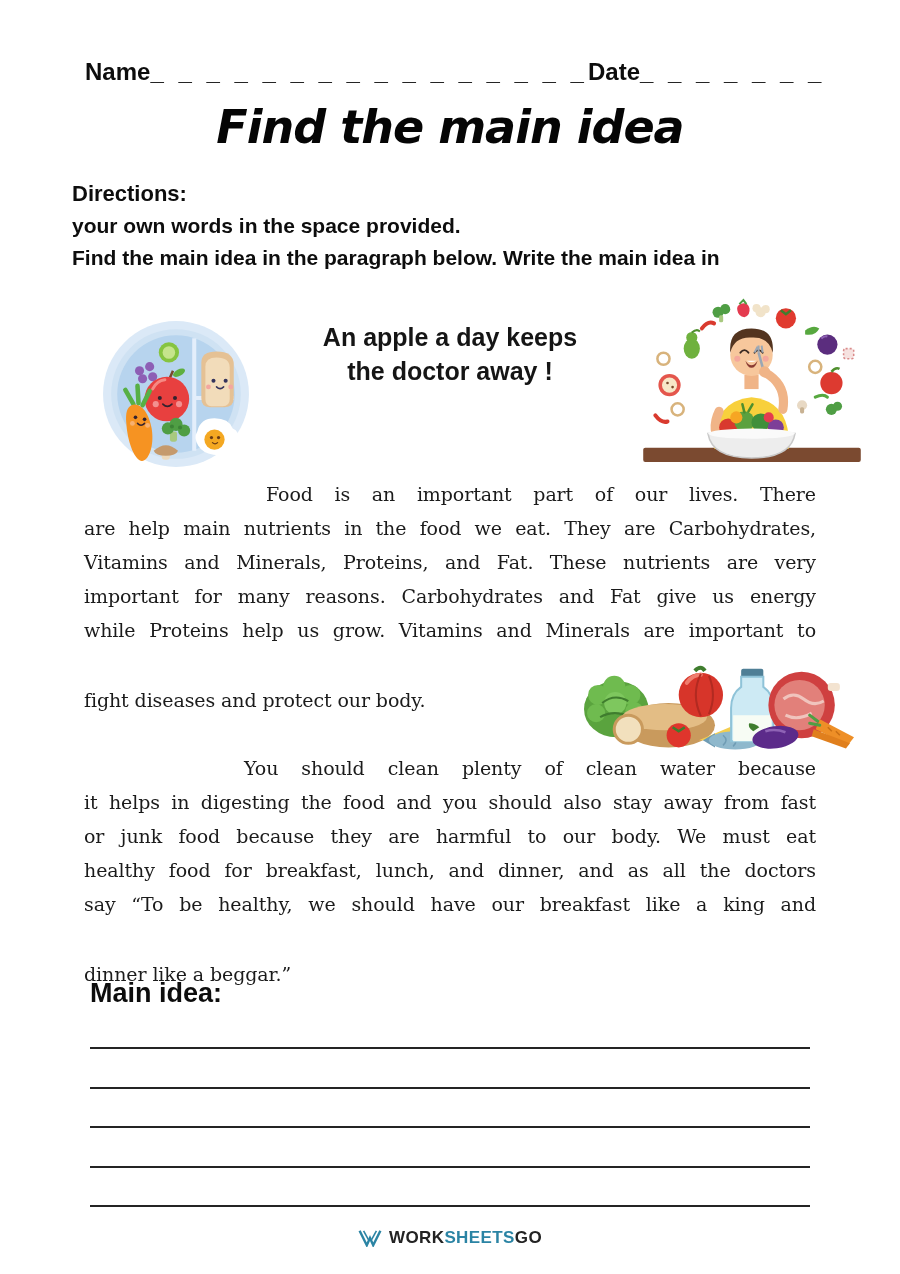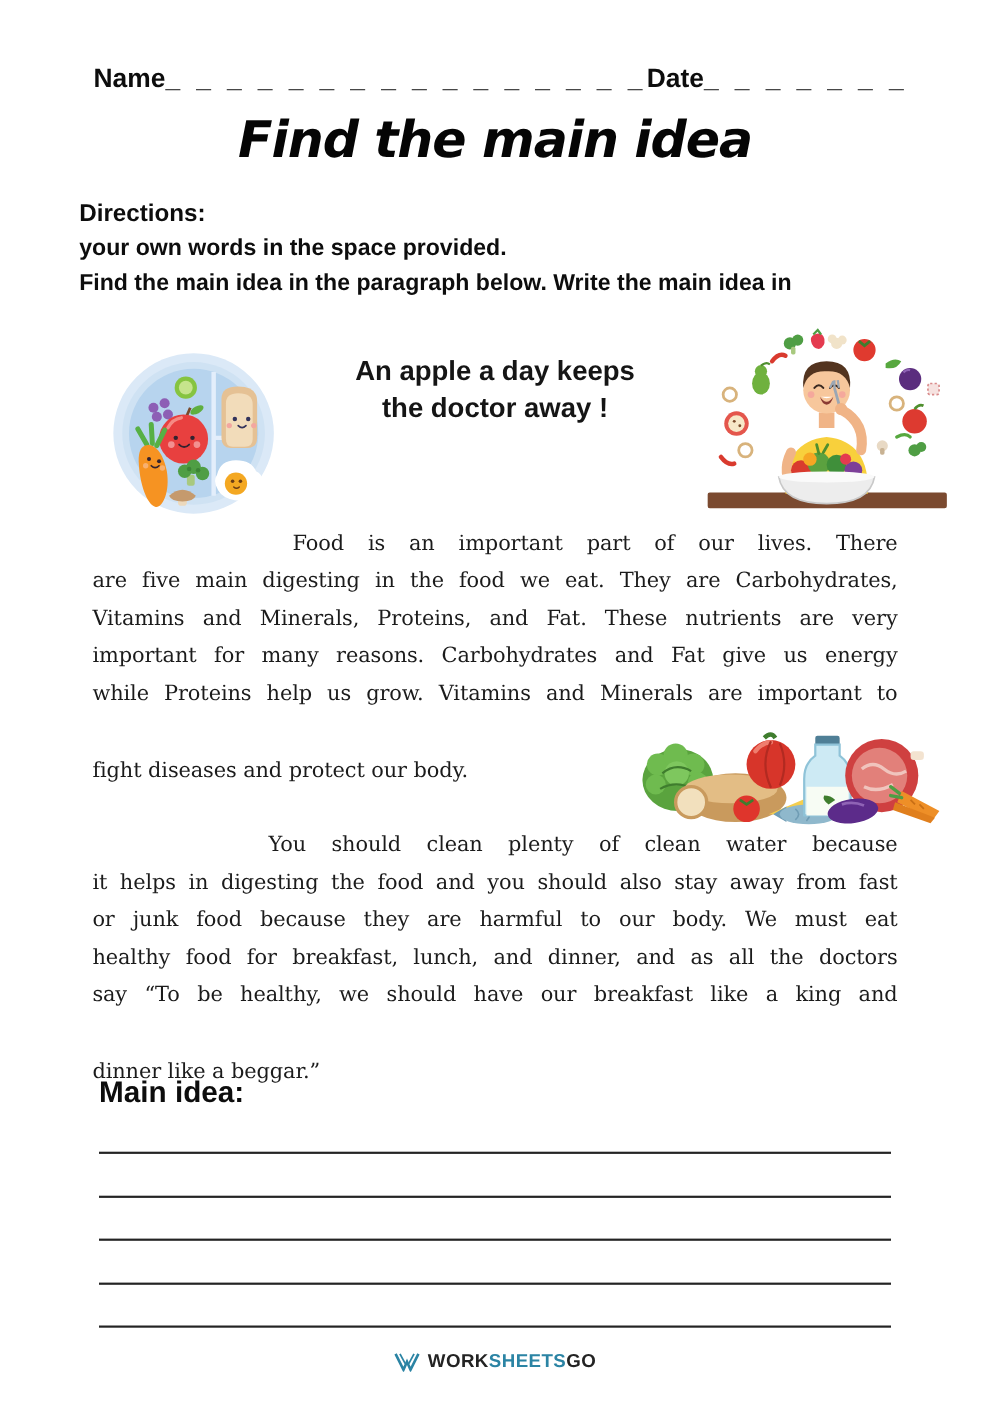--- a/index.html
+++ b/index.html
@@ -201,21 +201,21 @@
     <circle cx="131" cy="130" r="8" fill="#7d3f98"></circle>
     <circle cx="124" cy="120" r="5" fill="#e43b4f"></circle>
     <path d="M104 114 l4 -7 M100 115 l-2 -8" stroke="#4f8f2e" stroke-width="2.5" stroke-linecap="round"></path>
 
     <path d="M64 136 L150 136 Q146 160 107 160 Q68 160 64 136 Z" fill="#ededed" stroke="#c9c9c9" stroke-width="1.5"></path>
     <ellipse cx="107" cy="136" rx="43" ry="5" fill="#fafafa"></ellipse>
   </svg>
 
   <div class="para p1">
       <div class="para-line first">Food is an important part of our lives. There</div>
-      <div class="para-line">are five main digesting in the food we eat. They are Carbohydrates,</div>
+      <div class="para-line">are help main nutrients in the food we eat. They are Carbohydrates,</div>
       <div class="para-line">Vitamins and Minerals, Proteins, and Fat. These nutrients are very</div>
       <div class="para-line">important for many reasons. Carbohydrates and Fat give us energy</div>
       <div class="para-line">while Proteins help us grow. Vitamins and Minerals are important to</div>
       <div class="para-line last">fight diseases and protect our body.</div>
     </div>
 
   <svg class="foodgroup" width="274" height="108" viewBox="0 0 272 106">
 
     <ellipse cx="34" cy="66" rx="32" ry="28" fill="#5aa33e"></ellipse>
     <circle cx="16" cy="52" r="10" fill="#6fbb4f"></circle>

